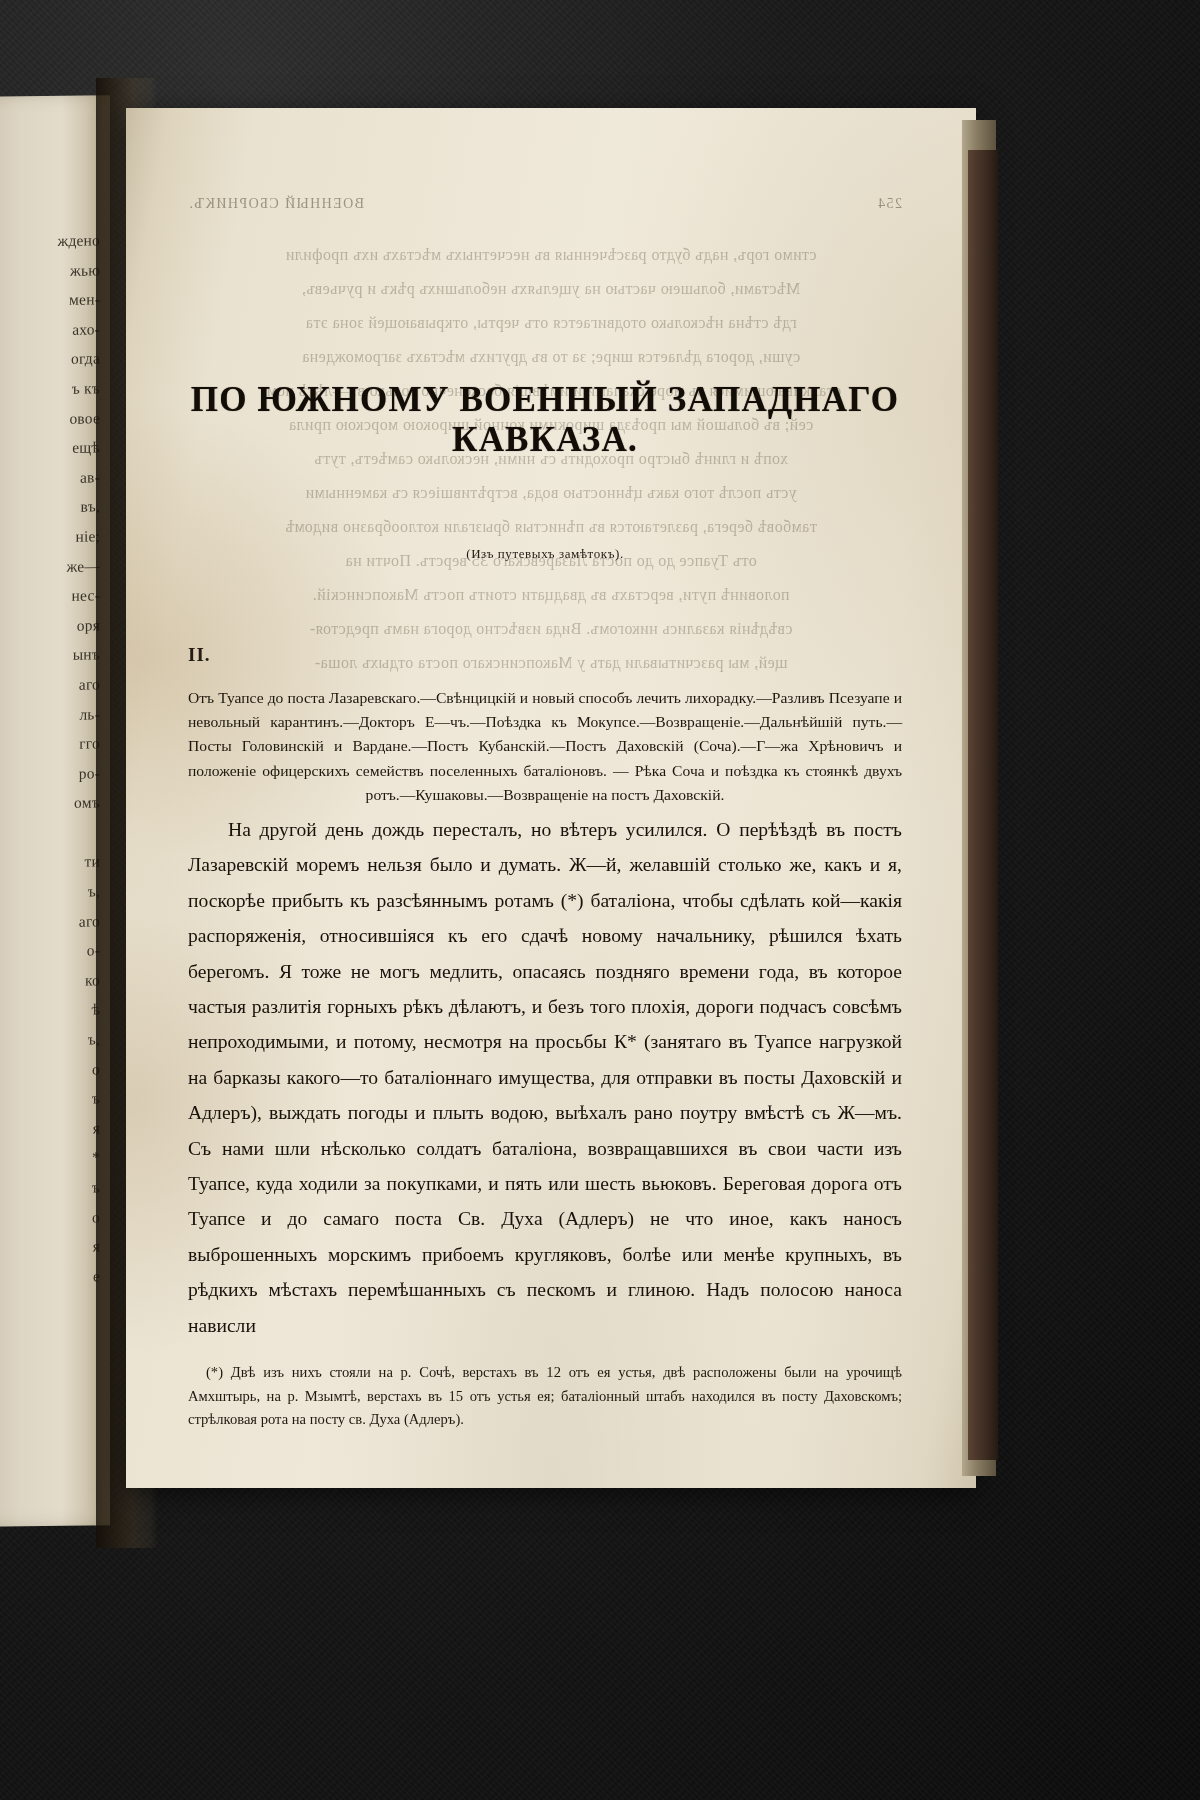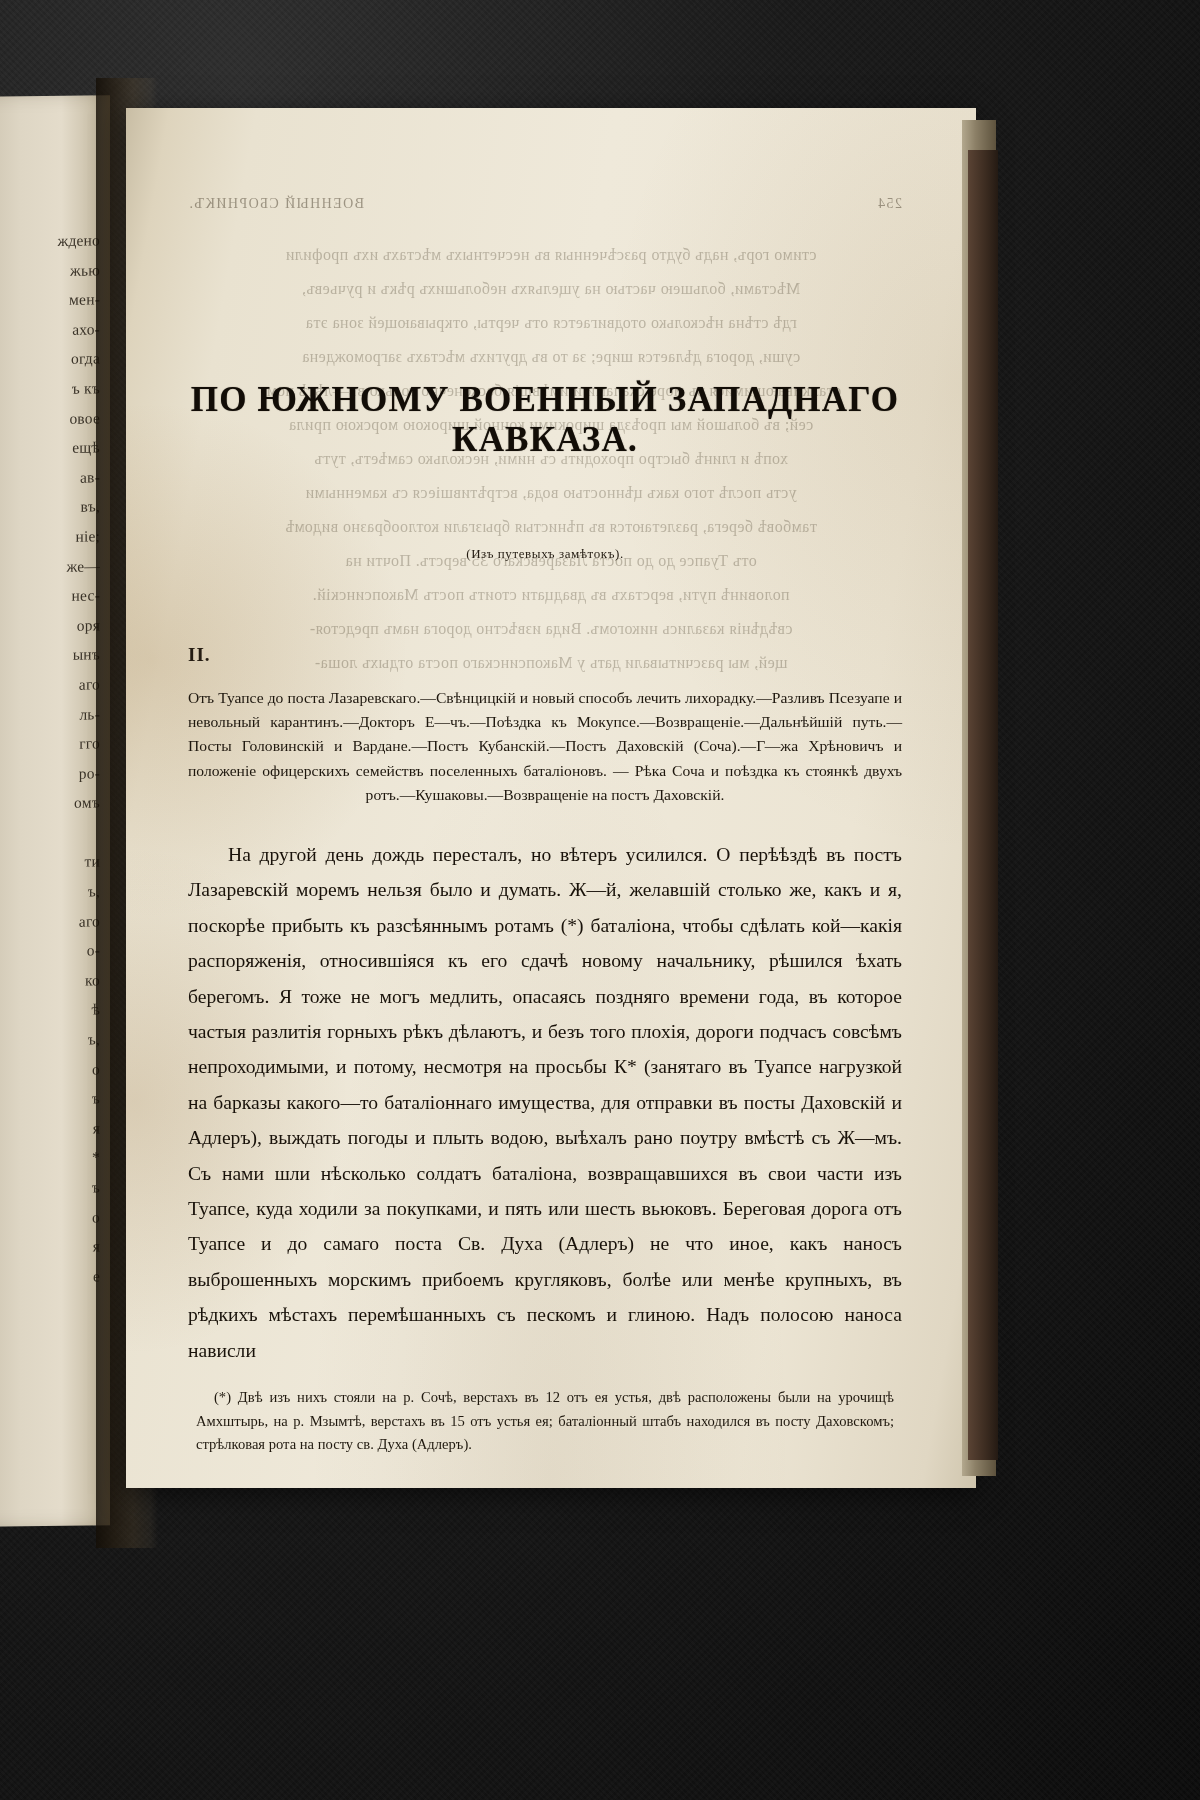--- a/index.html
+++ b/index.html
@@ -177,35 +177,35 @@
   }
   .argument {
     margin-top: 20px;
     font-size: 15.6px;
     line-height: 24.2px;
     text-align: justify;
     text-align-last: center;
     color: #1e170e;
   }
   .body {
-    margin-top: 30px;
+    margin-top: 5px;
     font-size: 19.6px;
     line-height: 35.4px;
     text-align: justify;
     color: #19120a;
   }
   .body p { margin: 0; text-indent: 40px; }
   .footnote {
     margin-top: 18px;
     font-size: 14.6px;
     line-height: 23.4px;
     text-align: justify;
     color: #20190f;
   }
-  .footnote p { margin: 8px; text-indent: 18px; }
+  .footnote p { margin: 0; text-indent: 18px; }
 
   
   .folio { font-variant-numeric: lining-nums; }
 </style>
 </head>
 <body>
 
 <div id="page">
 
   <div class="desk"></div>

